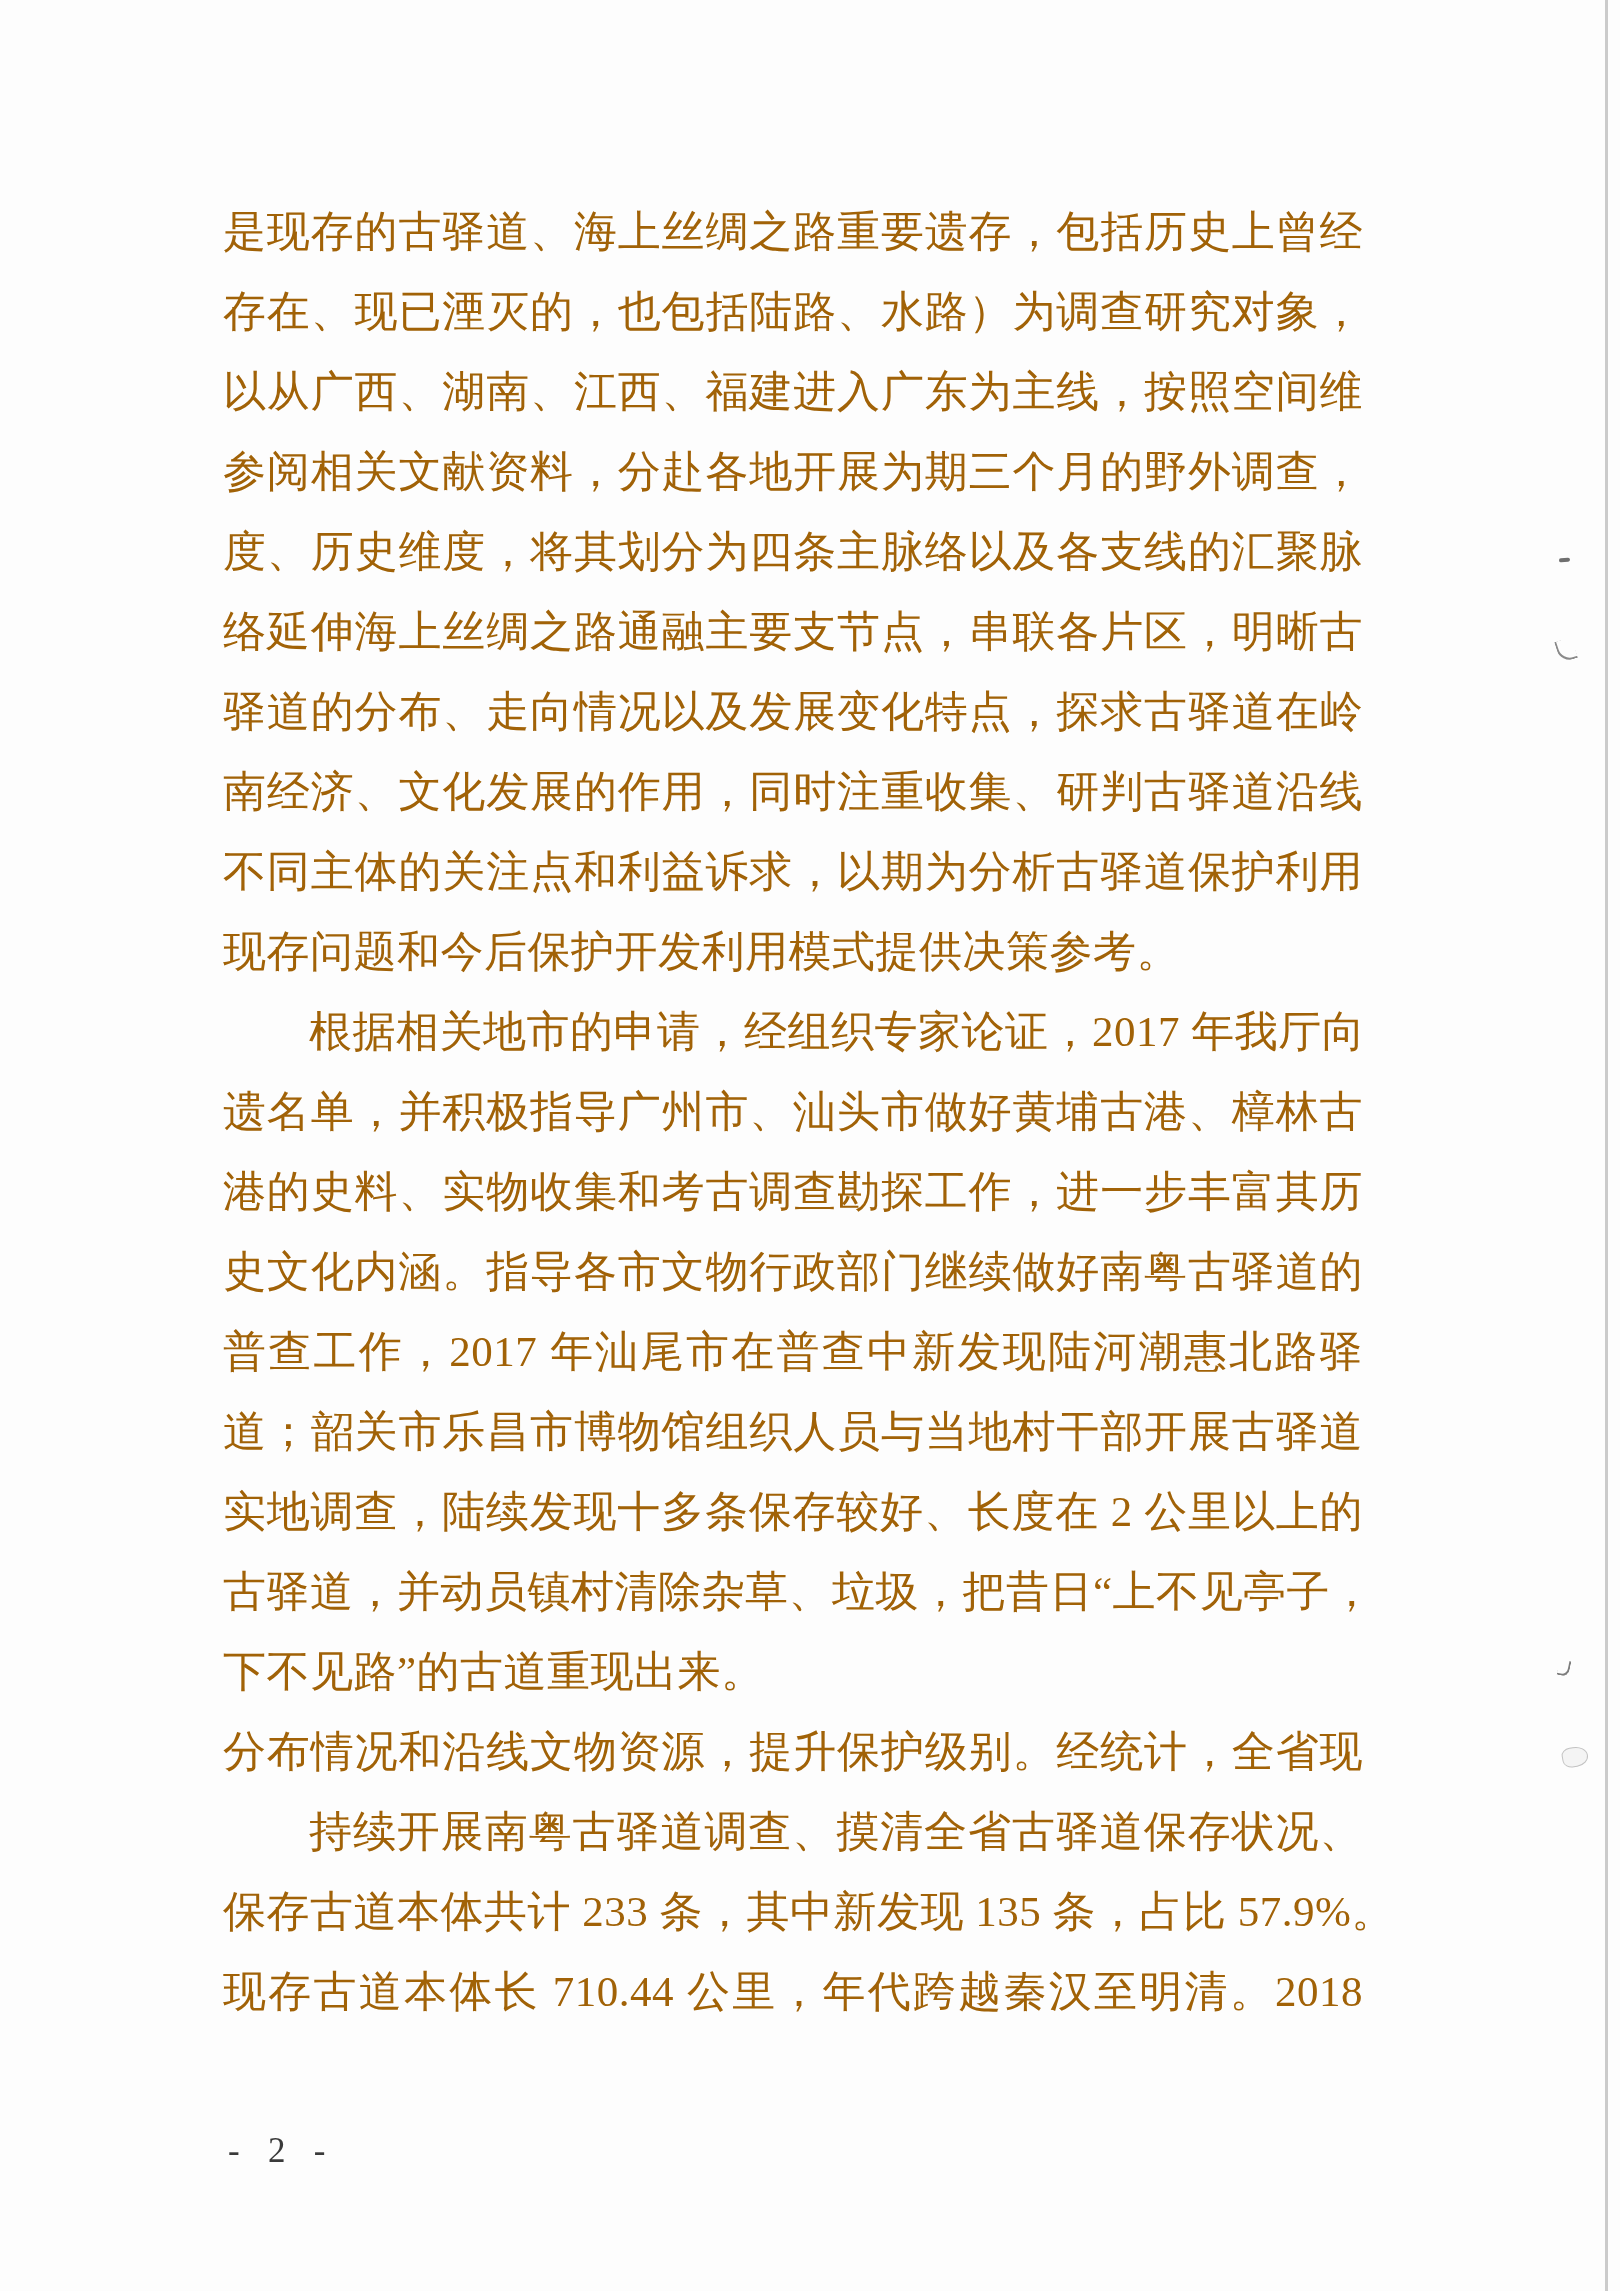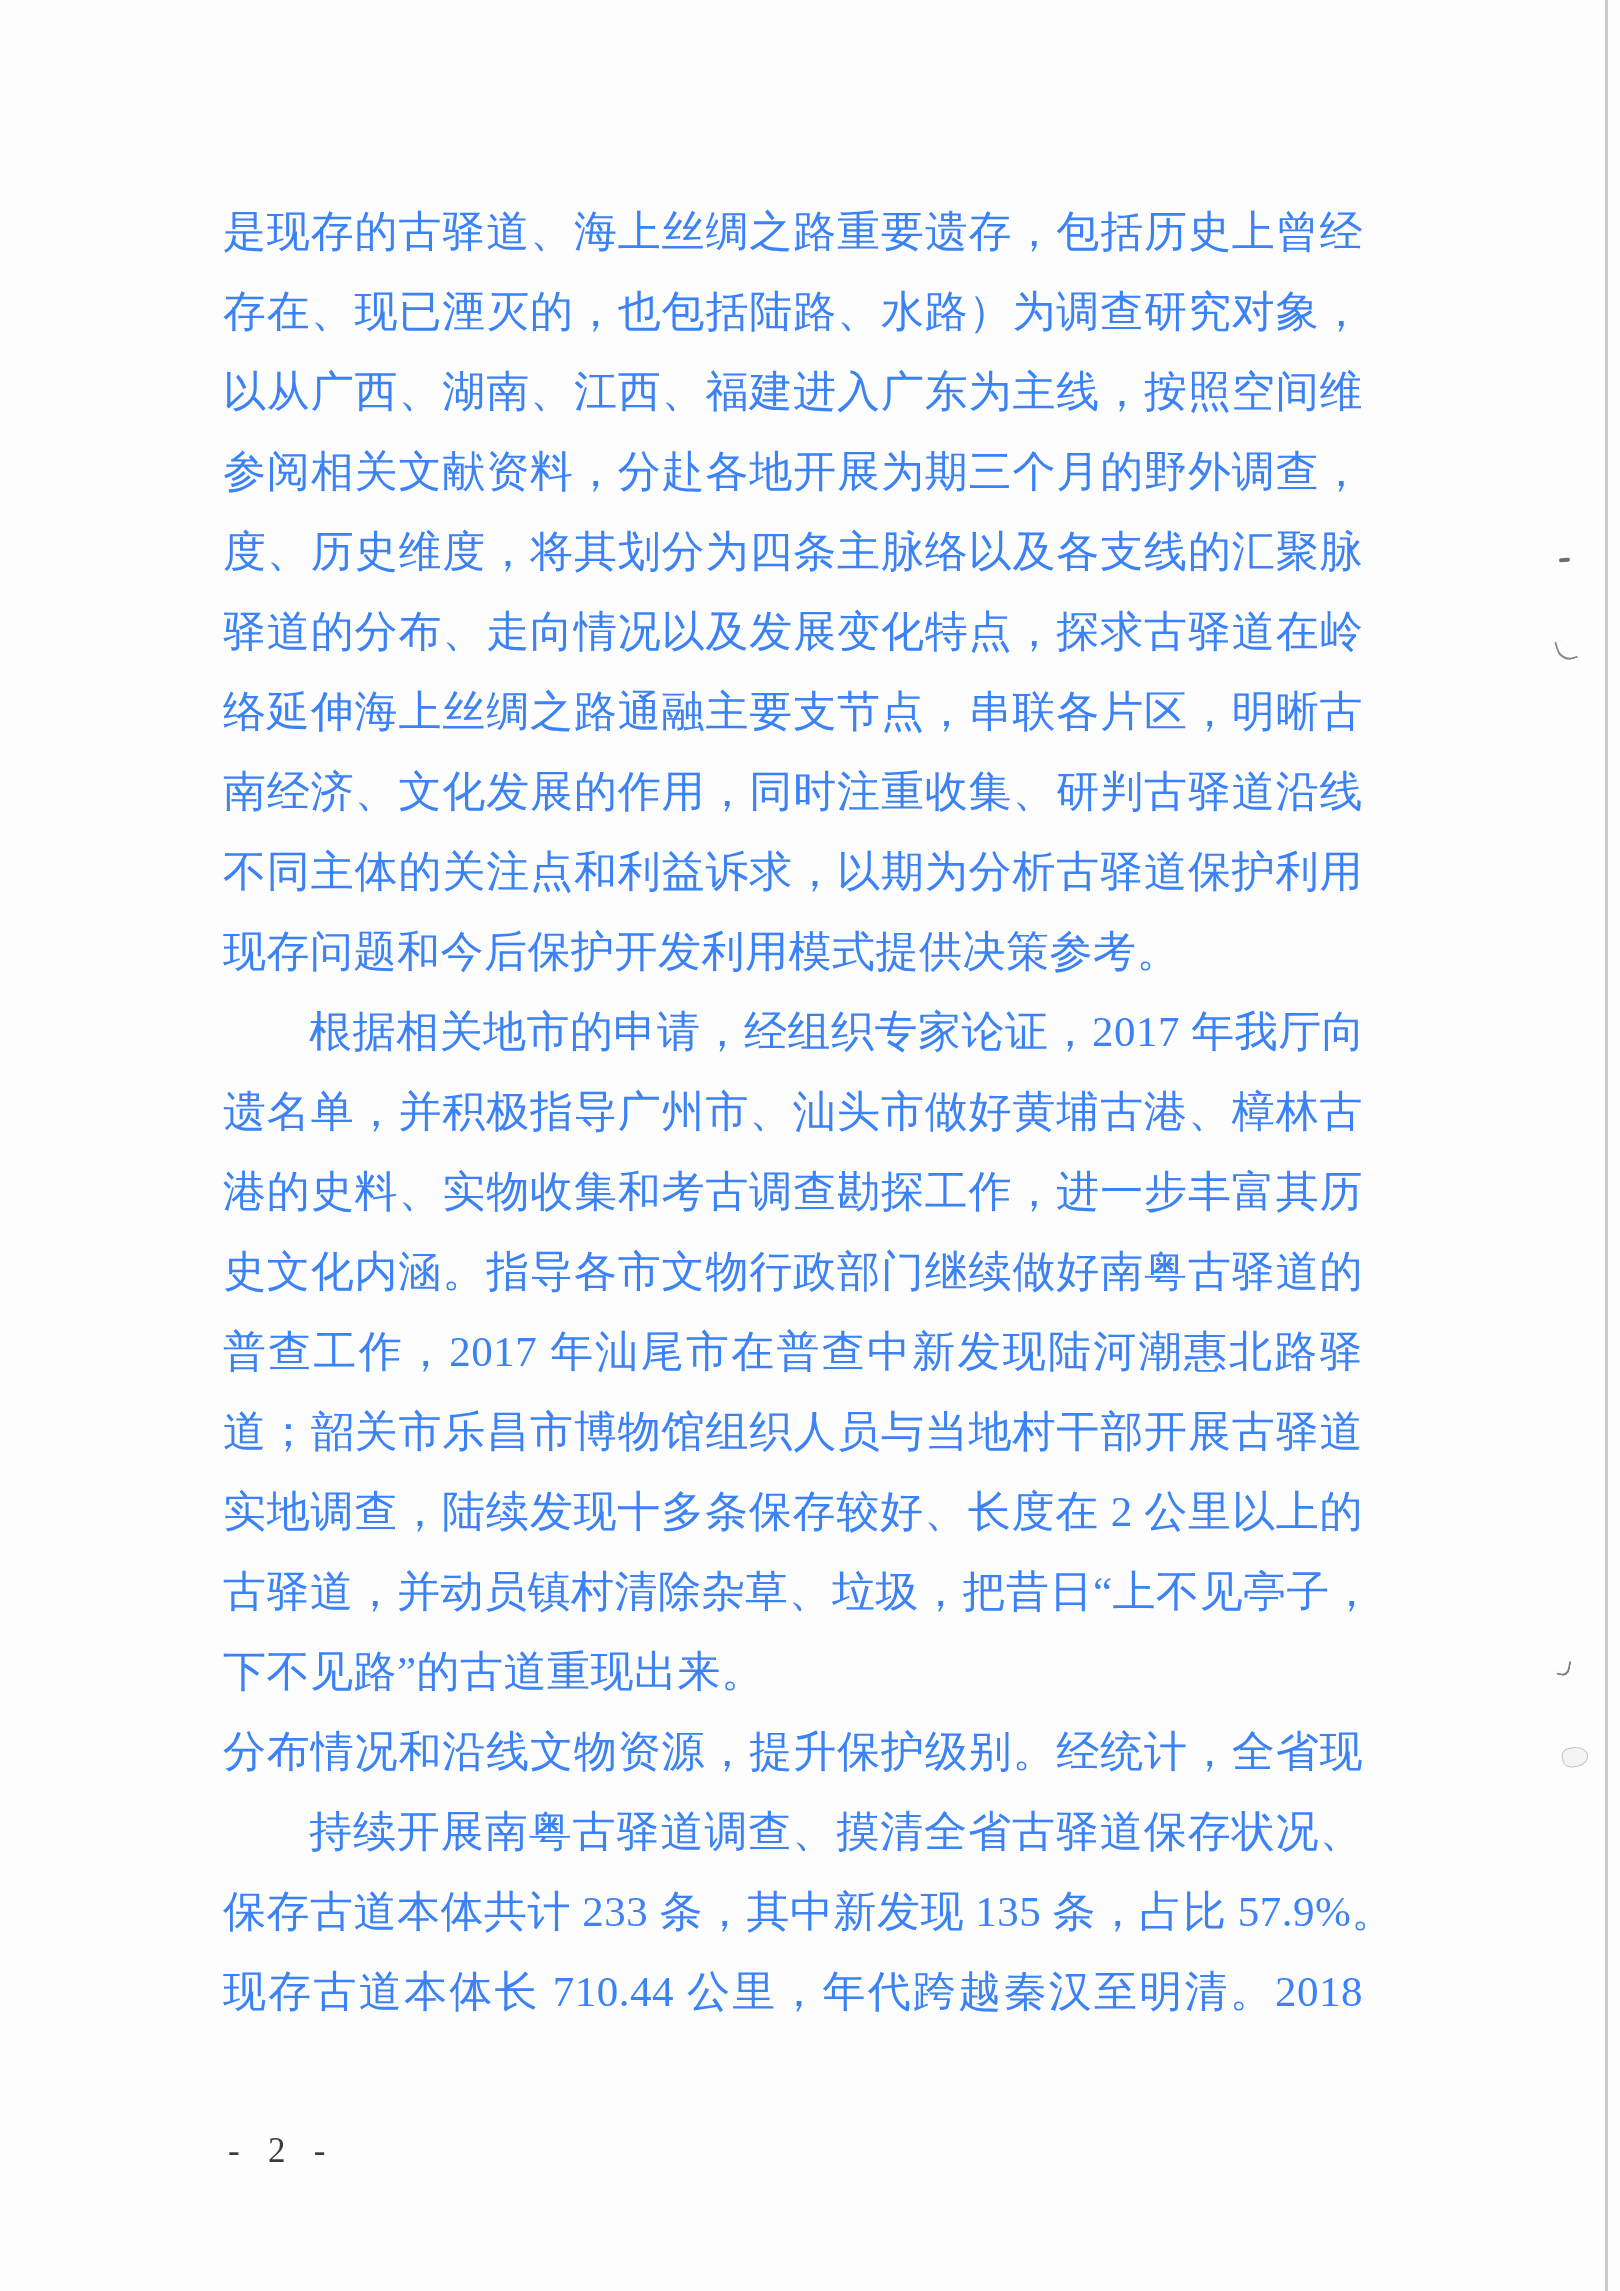--- a/index.html
+++ b/index.html
@@ -12,21 +12,21 @@
   }
   
   .edge-line{
     position:absolute;top:0;right:11.8px;width:2.9px;height:2292px;
     background:#cbcbcb;
   }
   
   .text-block{
     position:absolute;left:223px;top:192px;width:1140px;
     font-size:43px;line-height:80px;
-    color:#3b82f6;
+    color:#a16207;
     letter-spacing:0.5px;
   }
   .line{
     text-align:justify;
     text-align-last:justify;
     text-justify:inter-ideograph;
     white-space:nowrap;
   }
   .line.indent{padding-left:86px;}
   .line.short{text-align-last:left;}
@@ -60,22 +60,22 @@
 </style>
 </head>
 <body>
 
 <div class="text-block">
   <div class="line">是现存的古驿道、海上丝绸之路重要遗存，包括历史上曾经</div>
   <div class="line">存在、现已湮灭的，也包括陆路、水路）为调查研究对象，</div>
   <div class="line">以从广西、湖南、江西、福建进入广东为主线，按照空间维</div>
   <div class="line">参阅相关文献资料，分赴各地开展为期三个月的野外调查，</div>
   <div class="line">度、历史维度，将其划分为四条主脉络以及各支线的汇聚脉</div>
+  <div class="line">络延伸海上丝绸之路通融主要支节点，串联各片区，明晰古</div>
   <div class="line">驿道的分布、走向情况以及发展变化特点，探求古驿道在岭</div>
-  <div class="line">络延伸海上丝绸之路通融主要支节点，串联各片区，明晰古</div>
   <div class="line">南经济、文化发展的作用，同时注重收集、研判古驿道沿线</div>
   <div class="line">不同主体的关注点和利益诉求，以期为分析古驿道保护利用</div>
   <div class="line short">现存问题和今后保护开发利用模式提供决策参考。</div>
   <div class="line indent">根据相关地市的申请，经组织专家论证，2017 年我厅向</div>
   <div class="line">遗名单，并积极指导广州市、汕头市做好黄埔古港、樟林古</div>
   <div class="line">港的史料、实物收集和考古调查勘探工作，进一步丰富其历</div>
   <div class="line">史文化内涵。指导各市文物行政部门继续做好南粤古驿道的</div>
   <div class="line">普查工作，2017 年汕尾市在普查中新发现陆河潮惠北路驿</div>
   <div class="line">道；韶关市乐昌市博物馆组织人员与当地村干部开展古驿道</div>
   <div class="line">实地调查，陆续发现十多条保存较好、长度在 2 公里以上的</div>

